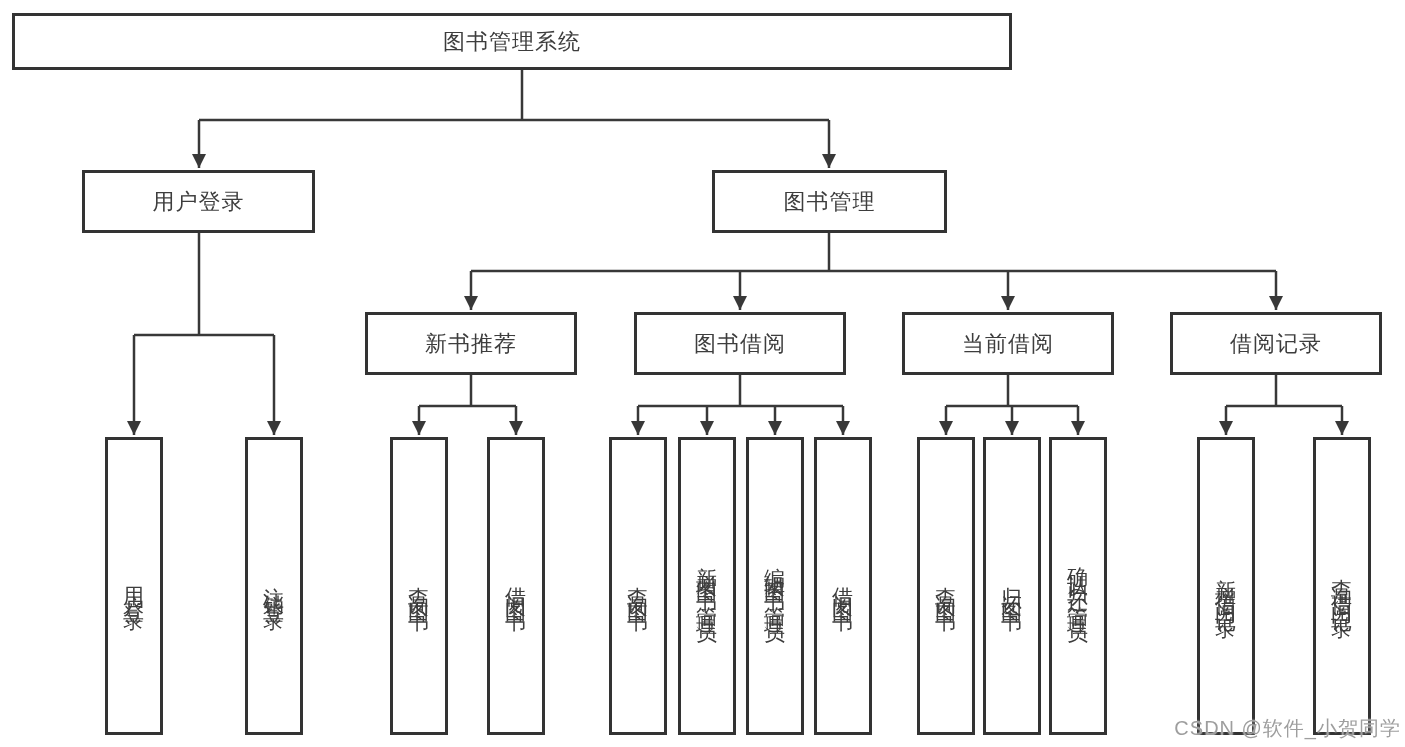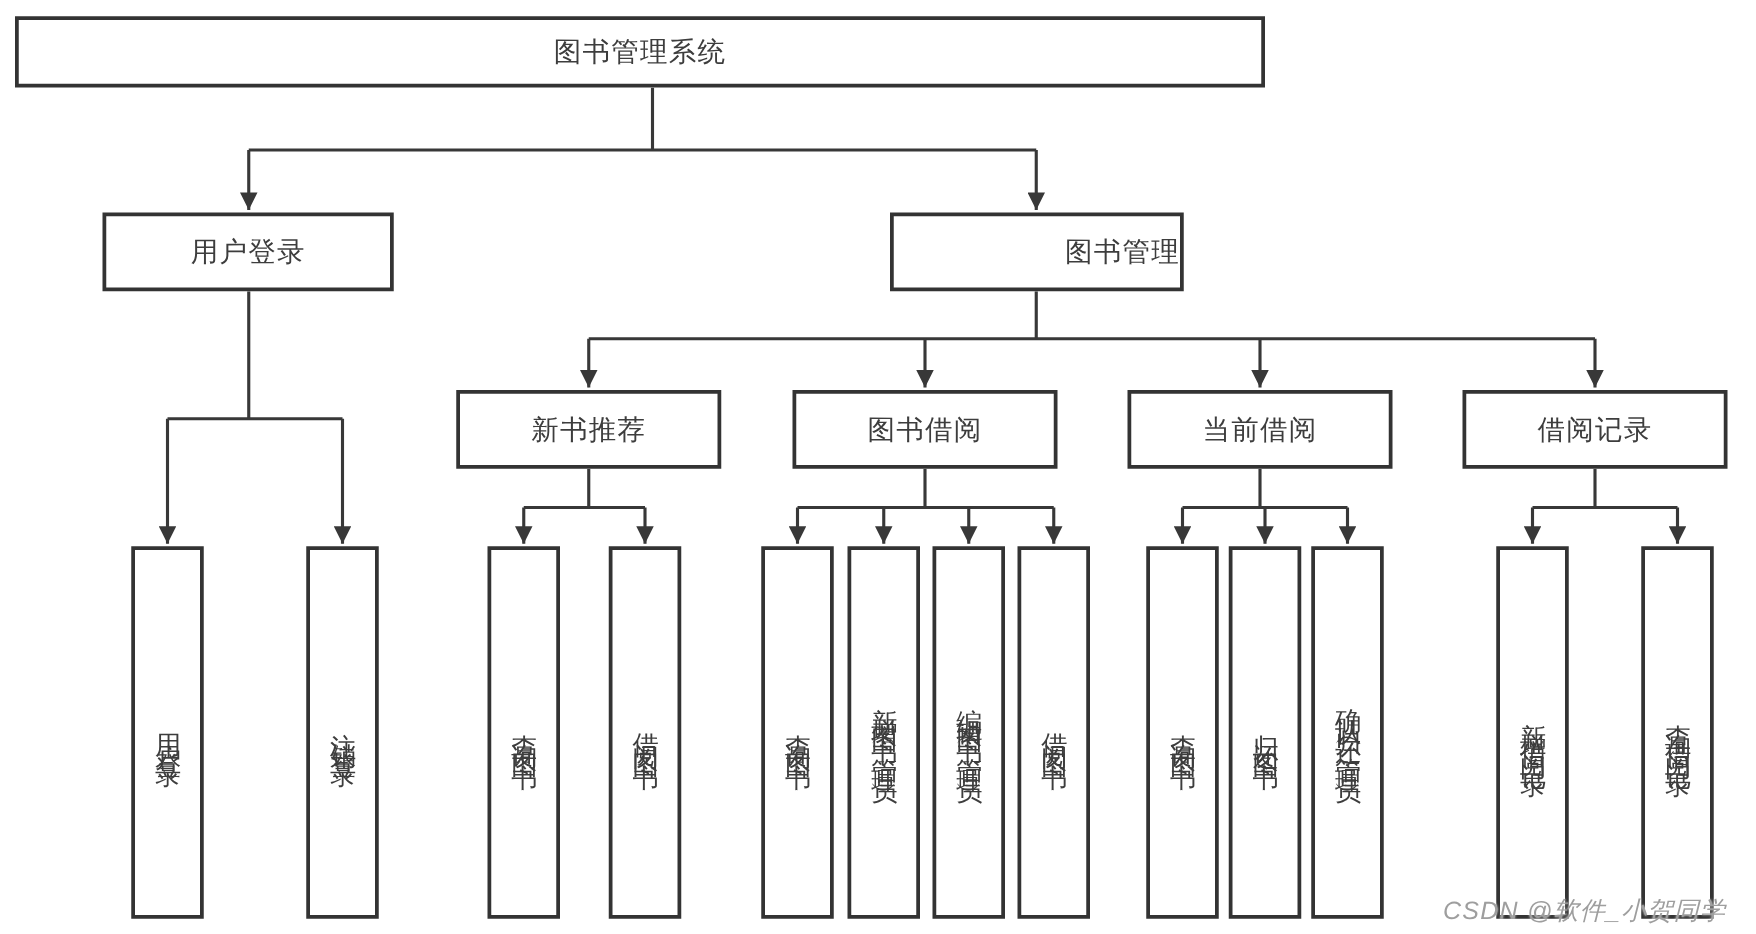--- a/index.html
+++ b/index.html
@@ -46,49 +46,48 @@
     writing-mode: vertical-rl;
     text-orientation: mixed;
     font-size: 21px;
     letter-spacing: 8px;
     line-height: 1;
     white-space: nowrap;
   }
   
   .n-root        { left: 12px;   top: 13px;  width: 1000px; height: 57px; }
   .n-user-login  { left: 82px;   top: 170px; width: 233px;  height: 63px; }
-  .n-book-mgmt   { left: 712px;  top: 170px; width: 235px;  height: 63px; justify-content: flex-end; }
+  .n-book-mgmt   { left: 712px;  top: 170px; width: 235px;  height: 63px; }
   .n-l3-a { left: 365px;  top: 312px; width: 212px; height: 63px; }
   .n-l3-b { left: 634px;  top: 312px; width: 212px; height: 63px; }
   .n-l3-c { left: 902px;  top: 312px; width: 212px; height: 63px; }
   .n-l3-d { left: 1170px; top: 312px; width: 212px; height: 63px; }
   .lf-0  { left: 105px; }
   .lf-1  { left: 245px; }
   .lf-2  { left: 390px; }
   .lf-3  { left: 487px; }
   .lf-4  { left: 609px; }
   .lf-5  { left: 678px; }
   .lf-6  { left: 746px; }
   .lf-7  { left: 814px; }
   .lf-8  { left: 917px; }
   .lf-9  { left: 983px; }
   .lf-10 { left: 1049px; }
   .lf-11 { left: 1197px; }
   .lf-12 { left: 1313px; }
   .watermark {
     position: absolute;
-    right: 24px;
+    right: 4px;
     bottom: 5px;
     z-index: 3;
     color: #9e9e9e;
     font-size: 20px;
     letter-spacing: 1px;
     text-shadow: 0 0 2px #ffffff;
     white-space: nowrap;
-    font-style: italic;
   }
 </style>
 </head>
 <body>
 
 <div class="stage">
 
   <svg class="connectors" viewBox="0 0 1405 747" xmlns="http://www.w3.org/2000/svg">
     <defs>
       <marker id="arrow" viewBox="0 0 10 10" refX="10" refY="5" markerWidth="8" markerHeight="5.6" orient="auto">

